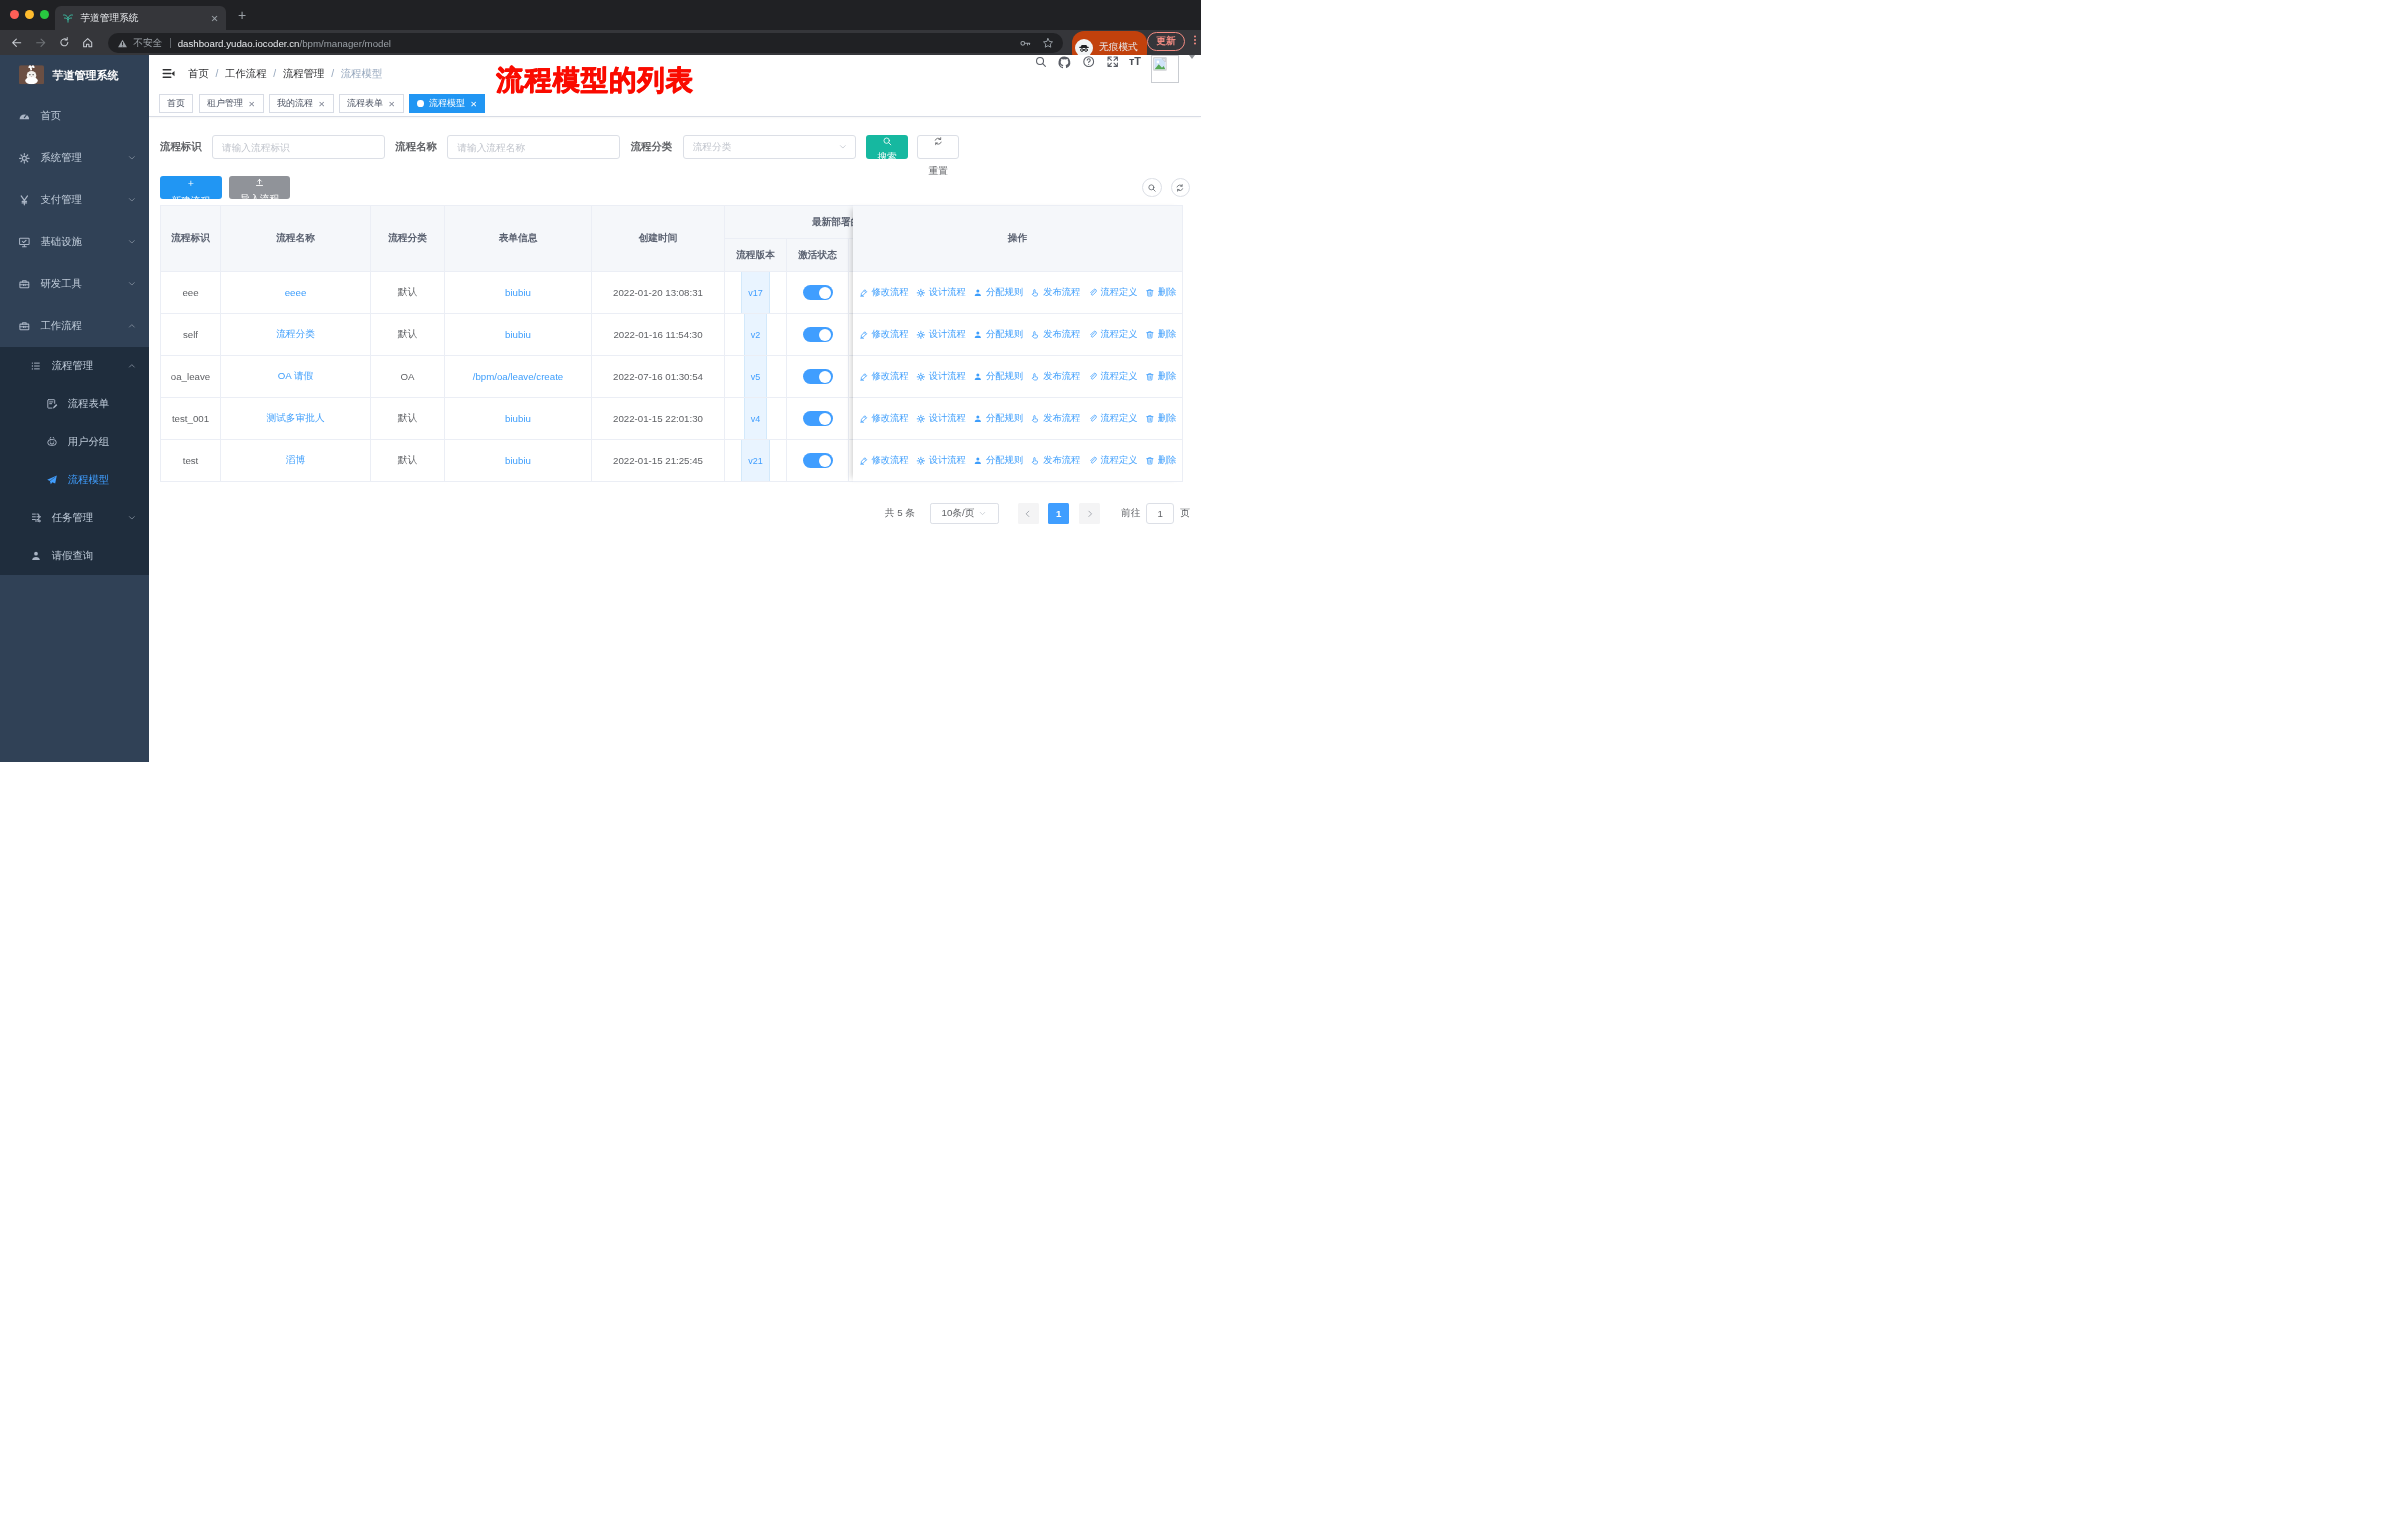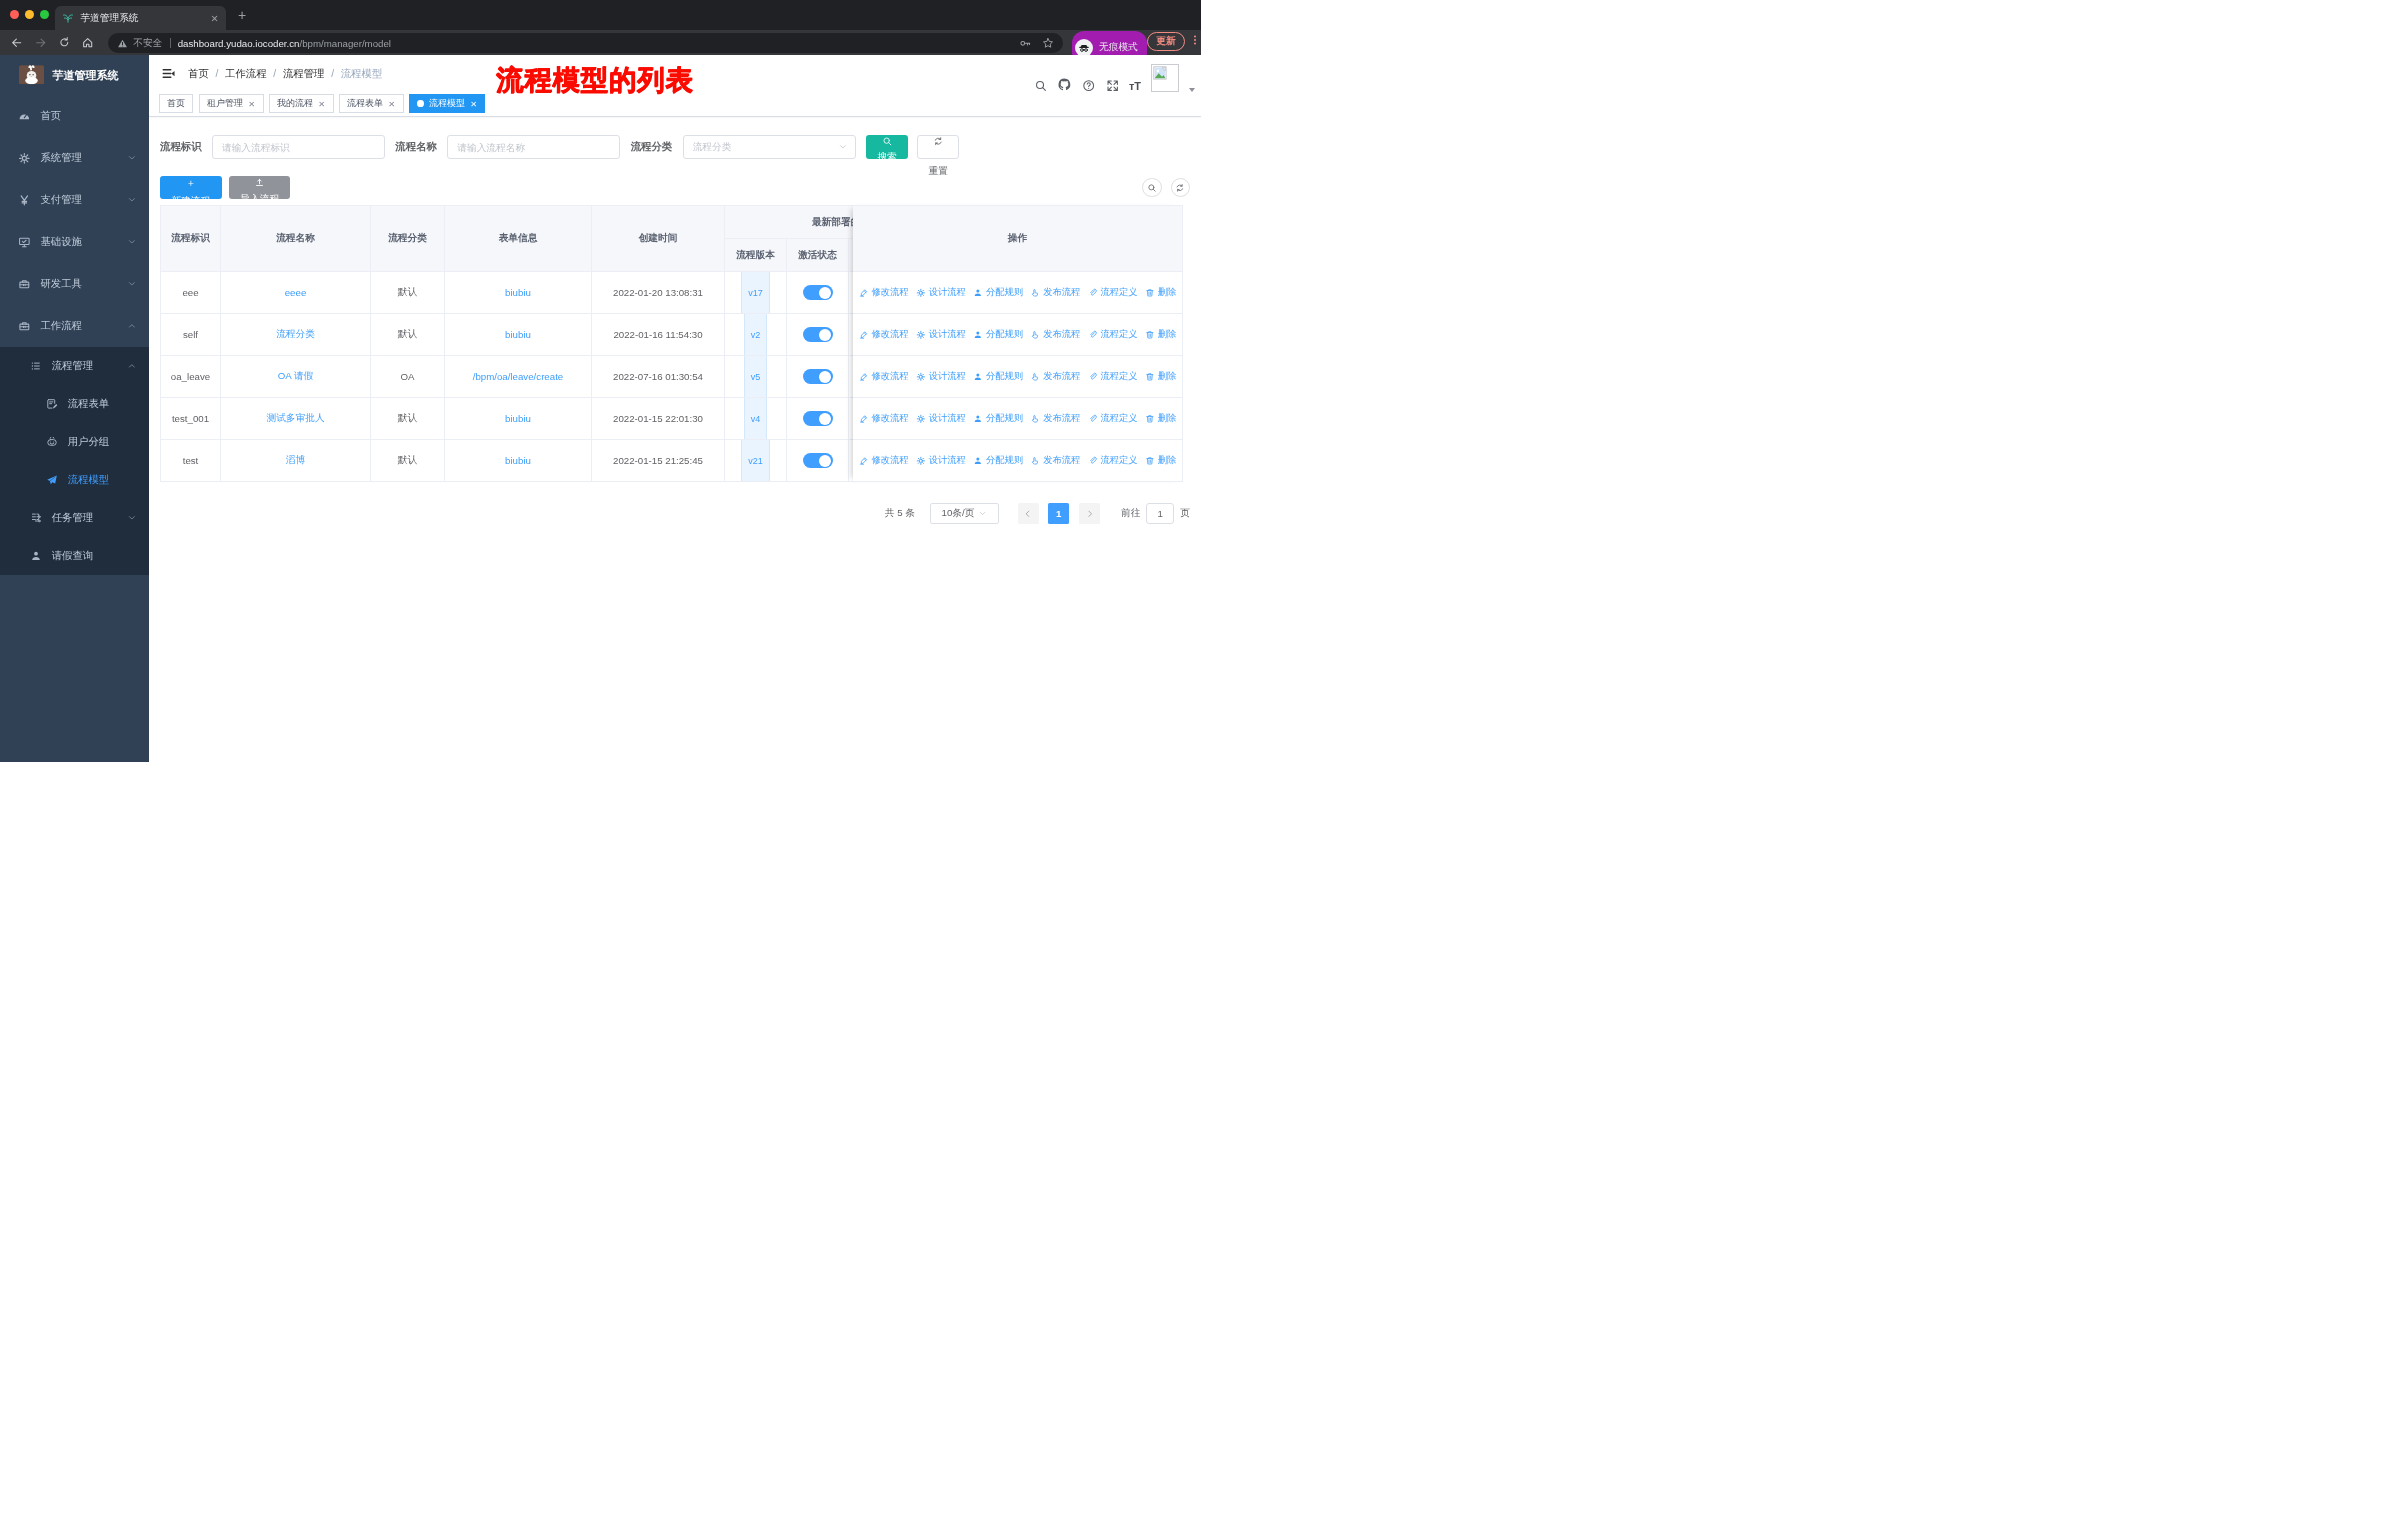--- a/index.html
+++ b/index.html
@@ -21,21 +21,21 @@
   .btab{position:absolute;left:55px;top:6px;width:171px;height:24px;background:#35363a;border-radius:6px 6px 0 0;display:flex;align-items:center;gap:6px;padding:0 7.4px;color:#e8eaed;font-size:9.7px;}
   .btab .tclose{margin-left:auto;color:#9aa0a6;font-size:9.7px;}
   .newtab{position:absolute;left:238px;top:7.4px;color:#9aa0a6;font-size:14px;}
   .btoolbar{position:absolute;left:0;top:30px;right:0;height:25px;background:#35363a;display:flex;align-items:center;color:#c7cbd1;}
   .bicon{margin-left:10.4px;}
   .dimmed{color:#6e7276;}
   .urlbar{position:absolute;left:108px;top:33px;width:955px;height:20px;background:#202124;border-radius:10.4px;display:flex;align-items:center;padding:0 9px;font-size:9.7px;color:#9aa0a6;}
   .urlbar .sep{width:0.7px;height:10.4px;background:#5f6368;margin:0 7.4px;}
   .urlbar .host{color:#e8eaed;}
   .urlbar .spacer{flex:1;}
-  .incog{position:absolute;left:1072px;top:30.5px;height:34px;border-radius:12px;background:#a21caf;color:#e8eaed;display:flex;align-items:center;gap:6px;padding:0 9.7px 0 3px;font-size:9.7px;}
+  .incog{position:absolute;left:1072px;top:30.5px;height:34px;border-radius:12px;background:#c2410c;color:#e8eaed;display:flex;align-items:center;gap:6px;padding:0 9.7px 0 3px;font-size:9.7px;}
   .incog-ic{width:18px;height:18px;border-radius:50%;background:#f1f3f4;color:#202124;display:flex;align-items:center;justify-content:center;}
   .updatebtn{position:absolute;left:1147px;top:32px;height:18.6px;line-height:15.6px;padding:0 8.2px;border:1.5px solid #f28b82;border-radius:10.4px;color:#f28b82;font-size:9.7px;font-weight:700;}
   .menudots{position:absolute;left:1189px;top:34px;color:#f28b82;}
 
   
   .sidebar{position:absolute;left:0;top:55px;width:149px;bottom:0;background:var(--sidebar_bg);color:#bfcbd9;}
   .logo{height:40px;display:flex;align-items:center;gap:8.2px;padding-left:19.4px;color:#fff;font-size:11px;font-weight:600;}
   .logo-img{width:25px;height:19.4px;border-radius:2.2px;overflow:hidden;flex:none;}
   .mitem{height:42px;display:flex;align-items:center;gap:9.7px;padding-left:18px;font-size:10.4px;cursor:pointer;}
   .mitem .mic{color:#aab5c5;}
@@ -46,21 +46,21 @@
   .mitem.active{color:var(--accent);}
   .mitem.active .mic{color:var(--accent);}
 
   
   .main{position:absolute;left:149px;top:55px;right:0;bottom:0;background:#fff;}
   .navbar{height:37px;display:flex;align-items:center;position:relative;color:#303133;}
   .hamburger{margin-left:12px;color:#303133;}
   .breadcrumb{margin-left:12px;display:flex;align-items:center;gap:6.7px;font-size:10.4px;}
   .crumb-sep{color:#97a8be;}
   .crumb.last{color:#97a8be;}
-  .nav-right{position:absolute;right:6px;top:0;height:37px;display:flex;align-items:flex-end;gap:10px;color:#5a5e66;}
+  .nav-right{position:absolute;right:6px;top:0;height:37px;display:flex;align-items:flex-start;gap:10px;color:#5a5e66;}
   .tT{font-weight:700;font-size:11px;color:#4d5157;}
   .avatar-box{width:28px;height:28px;border:0.7px solid #c9ccd1;background:#fff;display:flex;}
   .caret-down{width:0;height:0;border-left:3.7px solid transparent;border-right:3.7px solid transparent;border-top:4.5px solid #8d9095;}
   .annotation{position:absolute;left:347px;top:7.4px;font-size:27.5px;font-weight:900;letter-spacing:0.7px;color:var(--annotation_red);text-shadow:0.7px 0 currentColor,0 0.7px currentColor;white-space:nowrap;z-index:5;}
   .tabbar{height:24.6px;display:flex;align-items:center;gap:5.2px;padding-left:9.7px;border-bottom:0.7px solid #d8dce5;box-shadow:0 0.7px 2.2px rgba(0,21,41,.06);}
   .vtab{height:19.4px;border:0.7px solid #d8dce5;background:#fff;color:#495060;font-size:9px;display:flex;align-items:center;gap:5.2px;padding:0 7.4px;cursor:pointer;}
   .vtab .x{font-size:8.2px;color:#808695;}
   .vtab.active{background:var(--tab_active);border-color:var(--tab_active);color:#fff;}
   .vtab.active .x{color:#fff;}
   .vtab .dot{width:6.7px;height:6.7px;border-radius:50%;background:#fff;}

